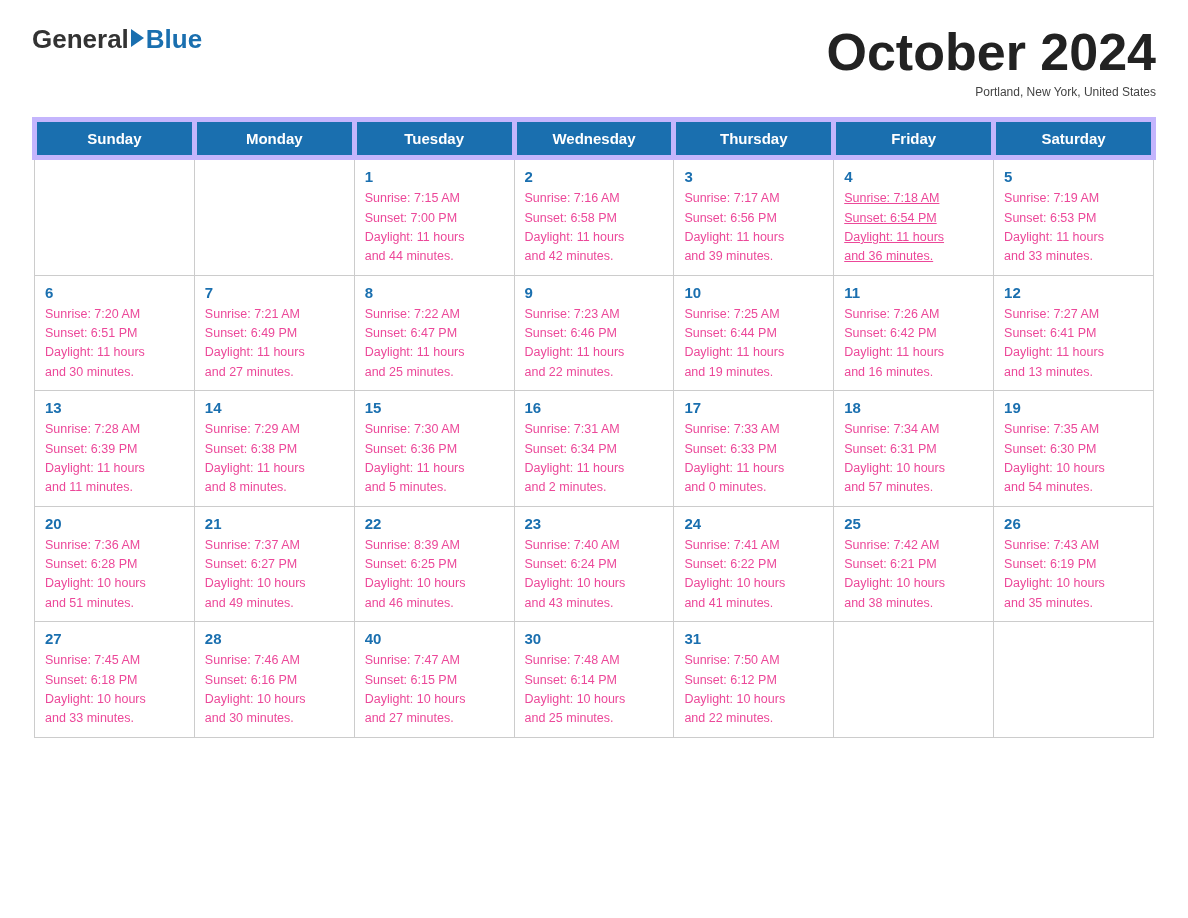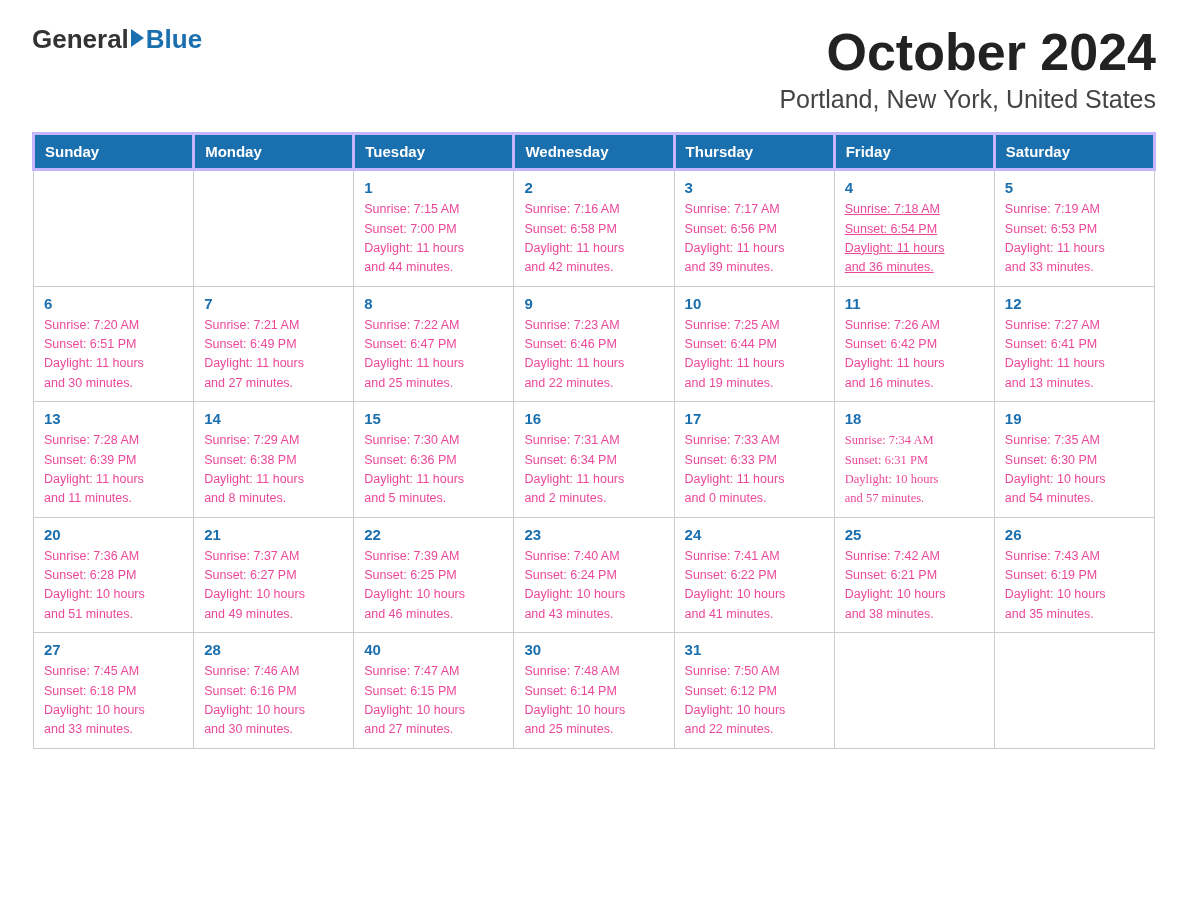--- a/index.html
+++ b/index.html
@@ -25,37 +25,37 @@
     .title-block {
       text-align: right;
     }
     .month-title {
       font-size: 52px;
       font-weight: bold;
       color: #222;
       line-height: 1.1;
     }
     .location {
-      font-size: 25px;
+      font-size: 12px;
       color: #444;
       margin-top: 4px;
     }
     table {
       width: 100%;
       border-collapse: collapse;
       table-layout: fixed;
     }
     thead tr th {
       background-color: #1a6faf;
       color: #fff;
       font-size: 15px;
       font-weight: bold;
       padding: 8px 10px;
-      text-align: left;
-      border: 3px solid #c4b5fd;
+      text-align: center;
+      border: 5px solid #c4b5fd;
     }
     tbody tr td {
       vertical-align: top;
       padding: 8px 10px;
       border: 1px solid #ccc;
       font-size: 12.5px;
       color: #333;
       height: 110px;
     }
     .day-num {
@@ -258,21 +258,21 @@
         </td>
         <td>
           <span class="day-num">17</span>
           <div class="day-info" style="white-space: pre-line;">Sunrise: 7:33 AM
 Sunset: 6:33 PM
 Daylight: 11 hours
 and 0 minutes.</div>
         </td>
         <td>
           <span class="day-num">18</span>
-          <div class="day-info" style="white-space: pre-line; font-family: Liberation Serif, serif;">Sunrise: 7:34 AM
+          <div class="day-info" style="white-space: pre-line;">Sunrise: 7:34 AM
 Sunset: 6:31 PM
 Daylight: 10 hours
 and 57 minutes.</div>
         </td>
         <td>
           <span class="day-num">19</span>
           <div class="day-info" style="white-space: pre-line;">Sunrise: 7:35 AM
 Sunset: 6:30 PM
 Daylight: 10 hours
 and 54 minutes.</div>
@@ -288,21 +288,21 @@
         </td>
         <td>
           <span class="day-num">21</span>
           <div class="day-info" style="white-space: pre-line;">Sunrise: 7:37 AM
 Sunset: 6:27 PM
 Daylight: 10 hours
 and 49 minutes.</div>
         </td>
         <td>
           <span class="day-num">22</span>
-          <div class="day-info" style="white-space: pre-line;">Sunrise: 7:39 AM
+          <div class="day-info" style="white-space: pre-line;">Sunrise: 8:39 AM
 Sunset: 6:25 PM
 Daylight: 10 hours
 and 46 minutes.</div>
         </td>
         <td>
           <span class="day-num">23</span>
           <div class="day-info" style="white-space: pre-line;">Sunrise: 7:40 AM
 Sunset: 6:24 PM
 Daylight: 10 hours
 and 43 minutes.</div>

